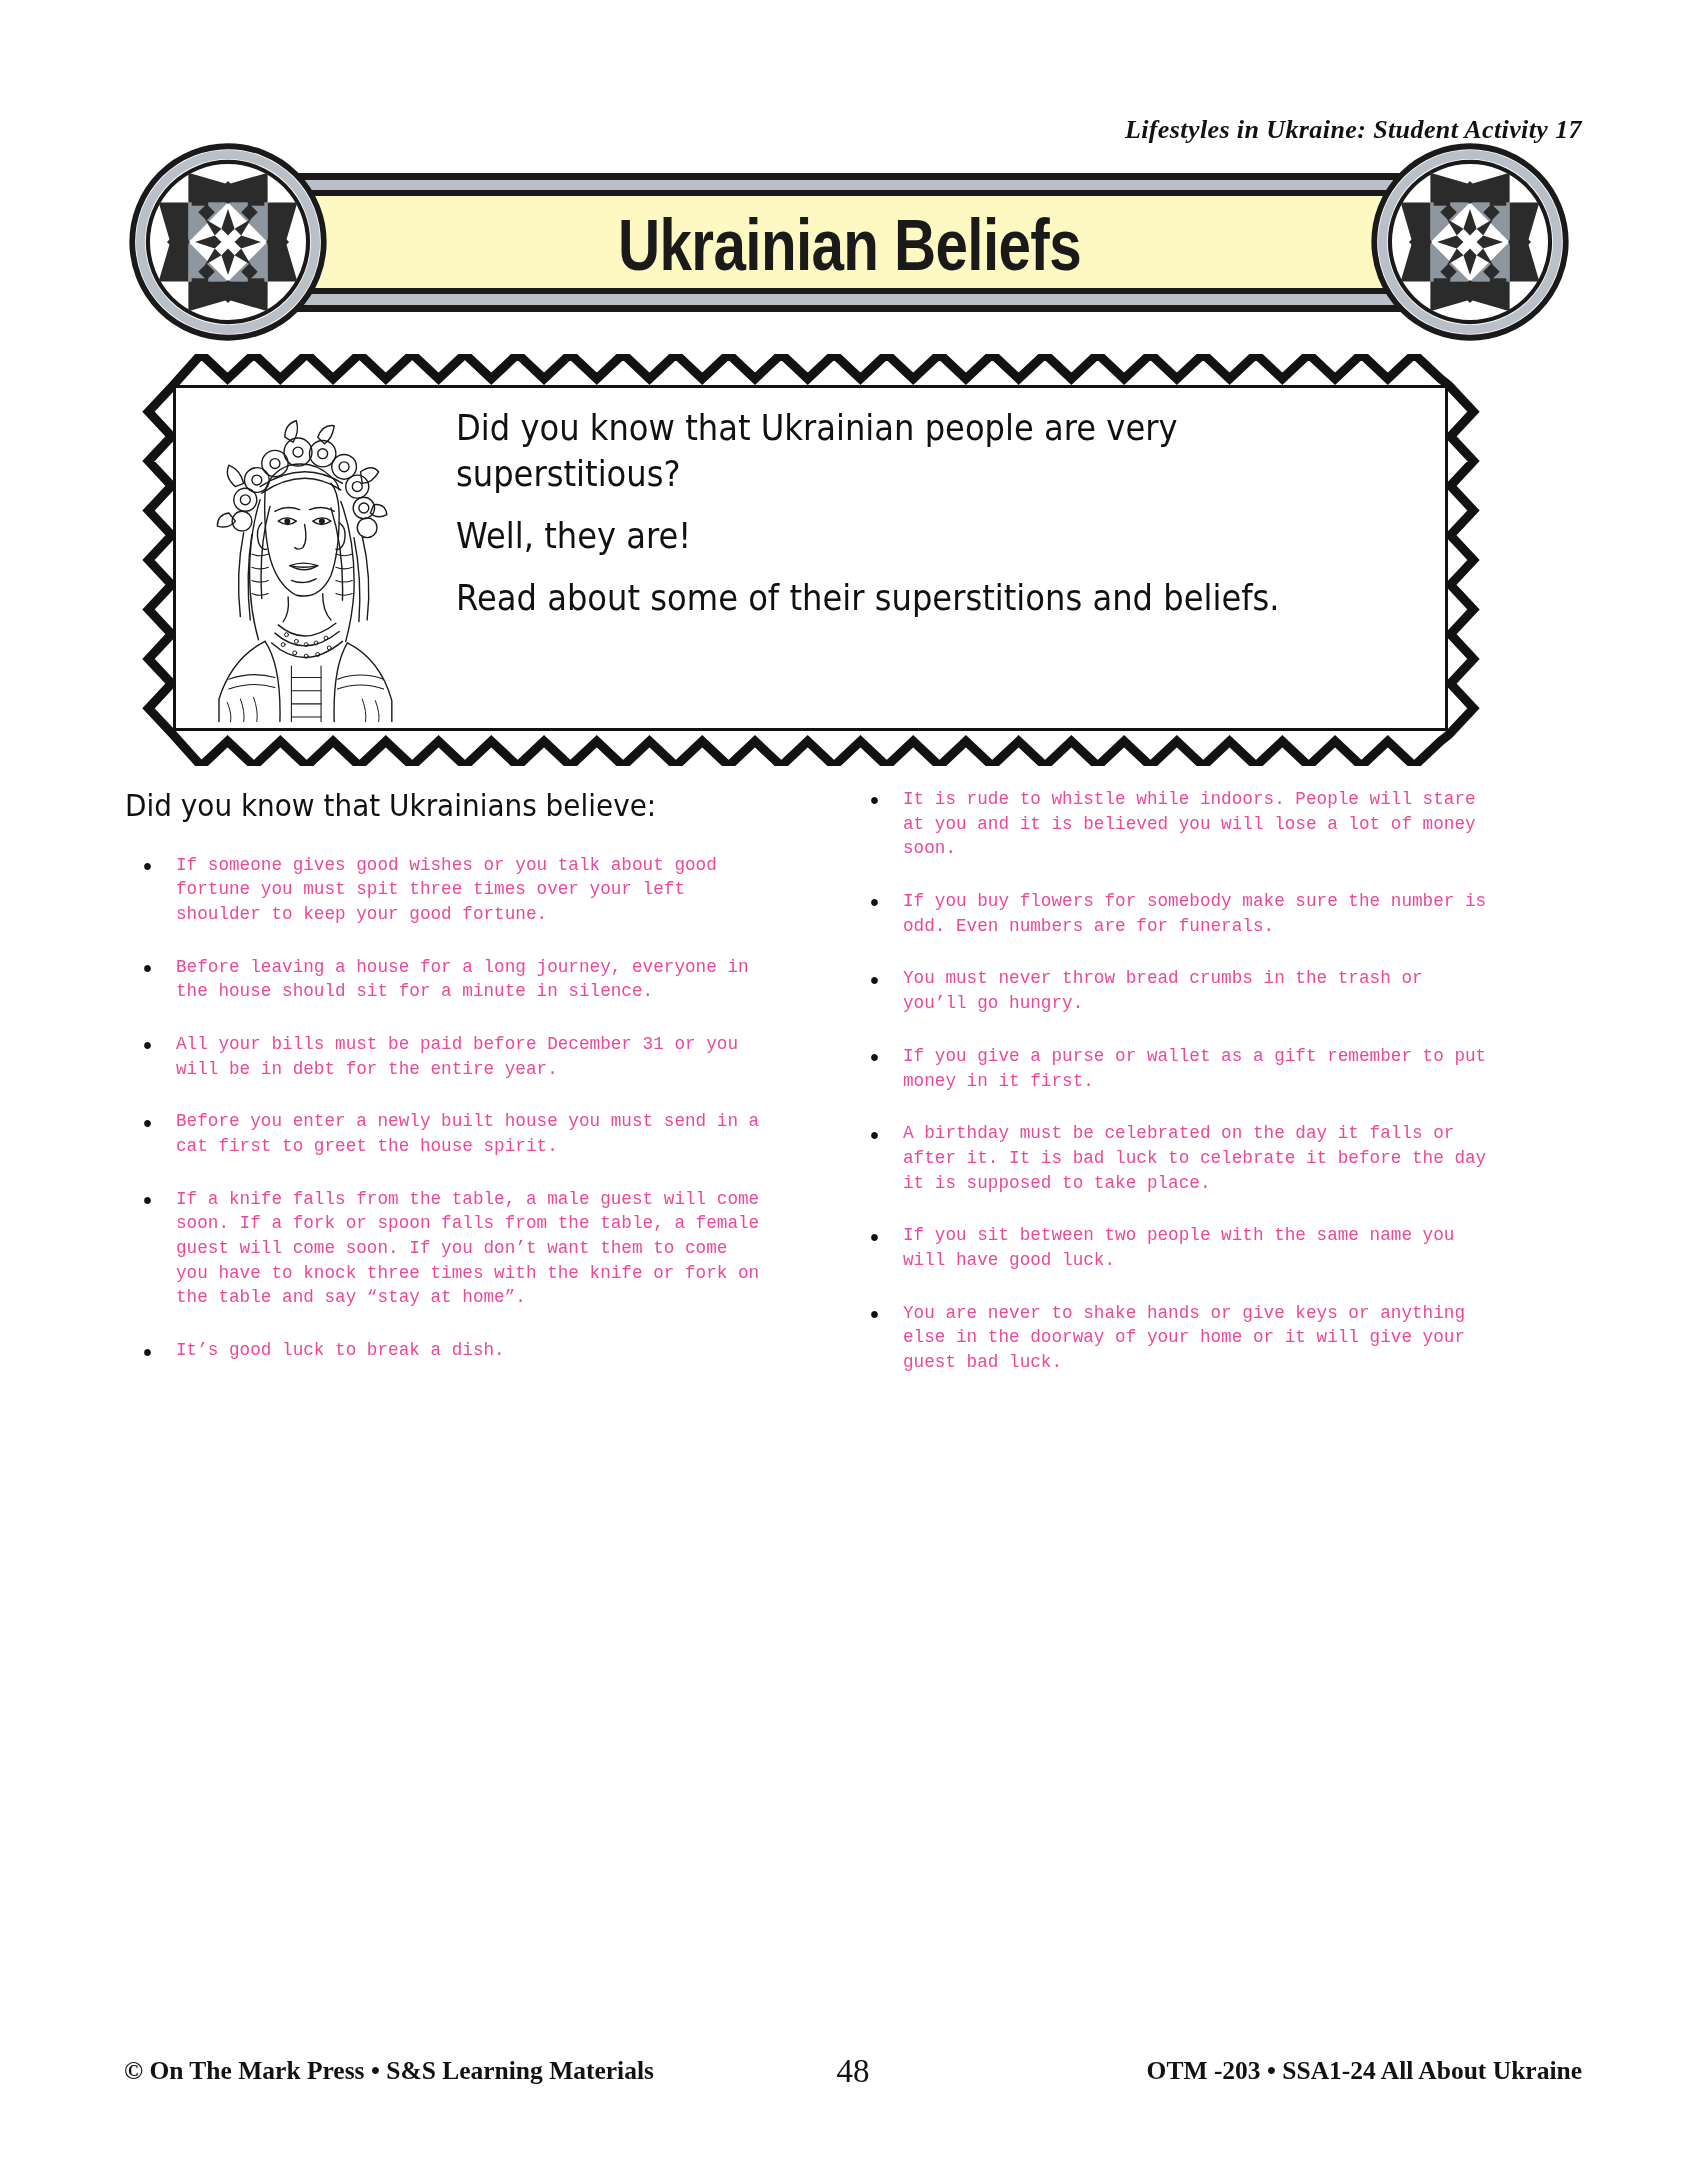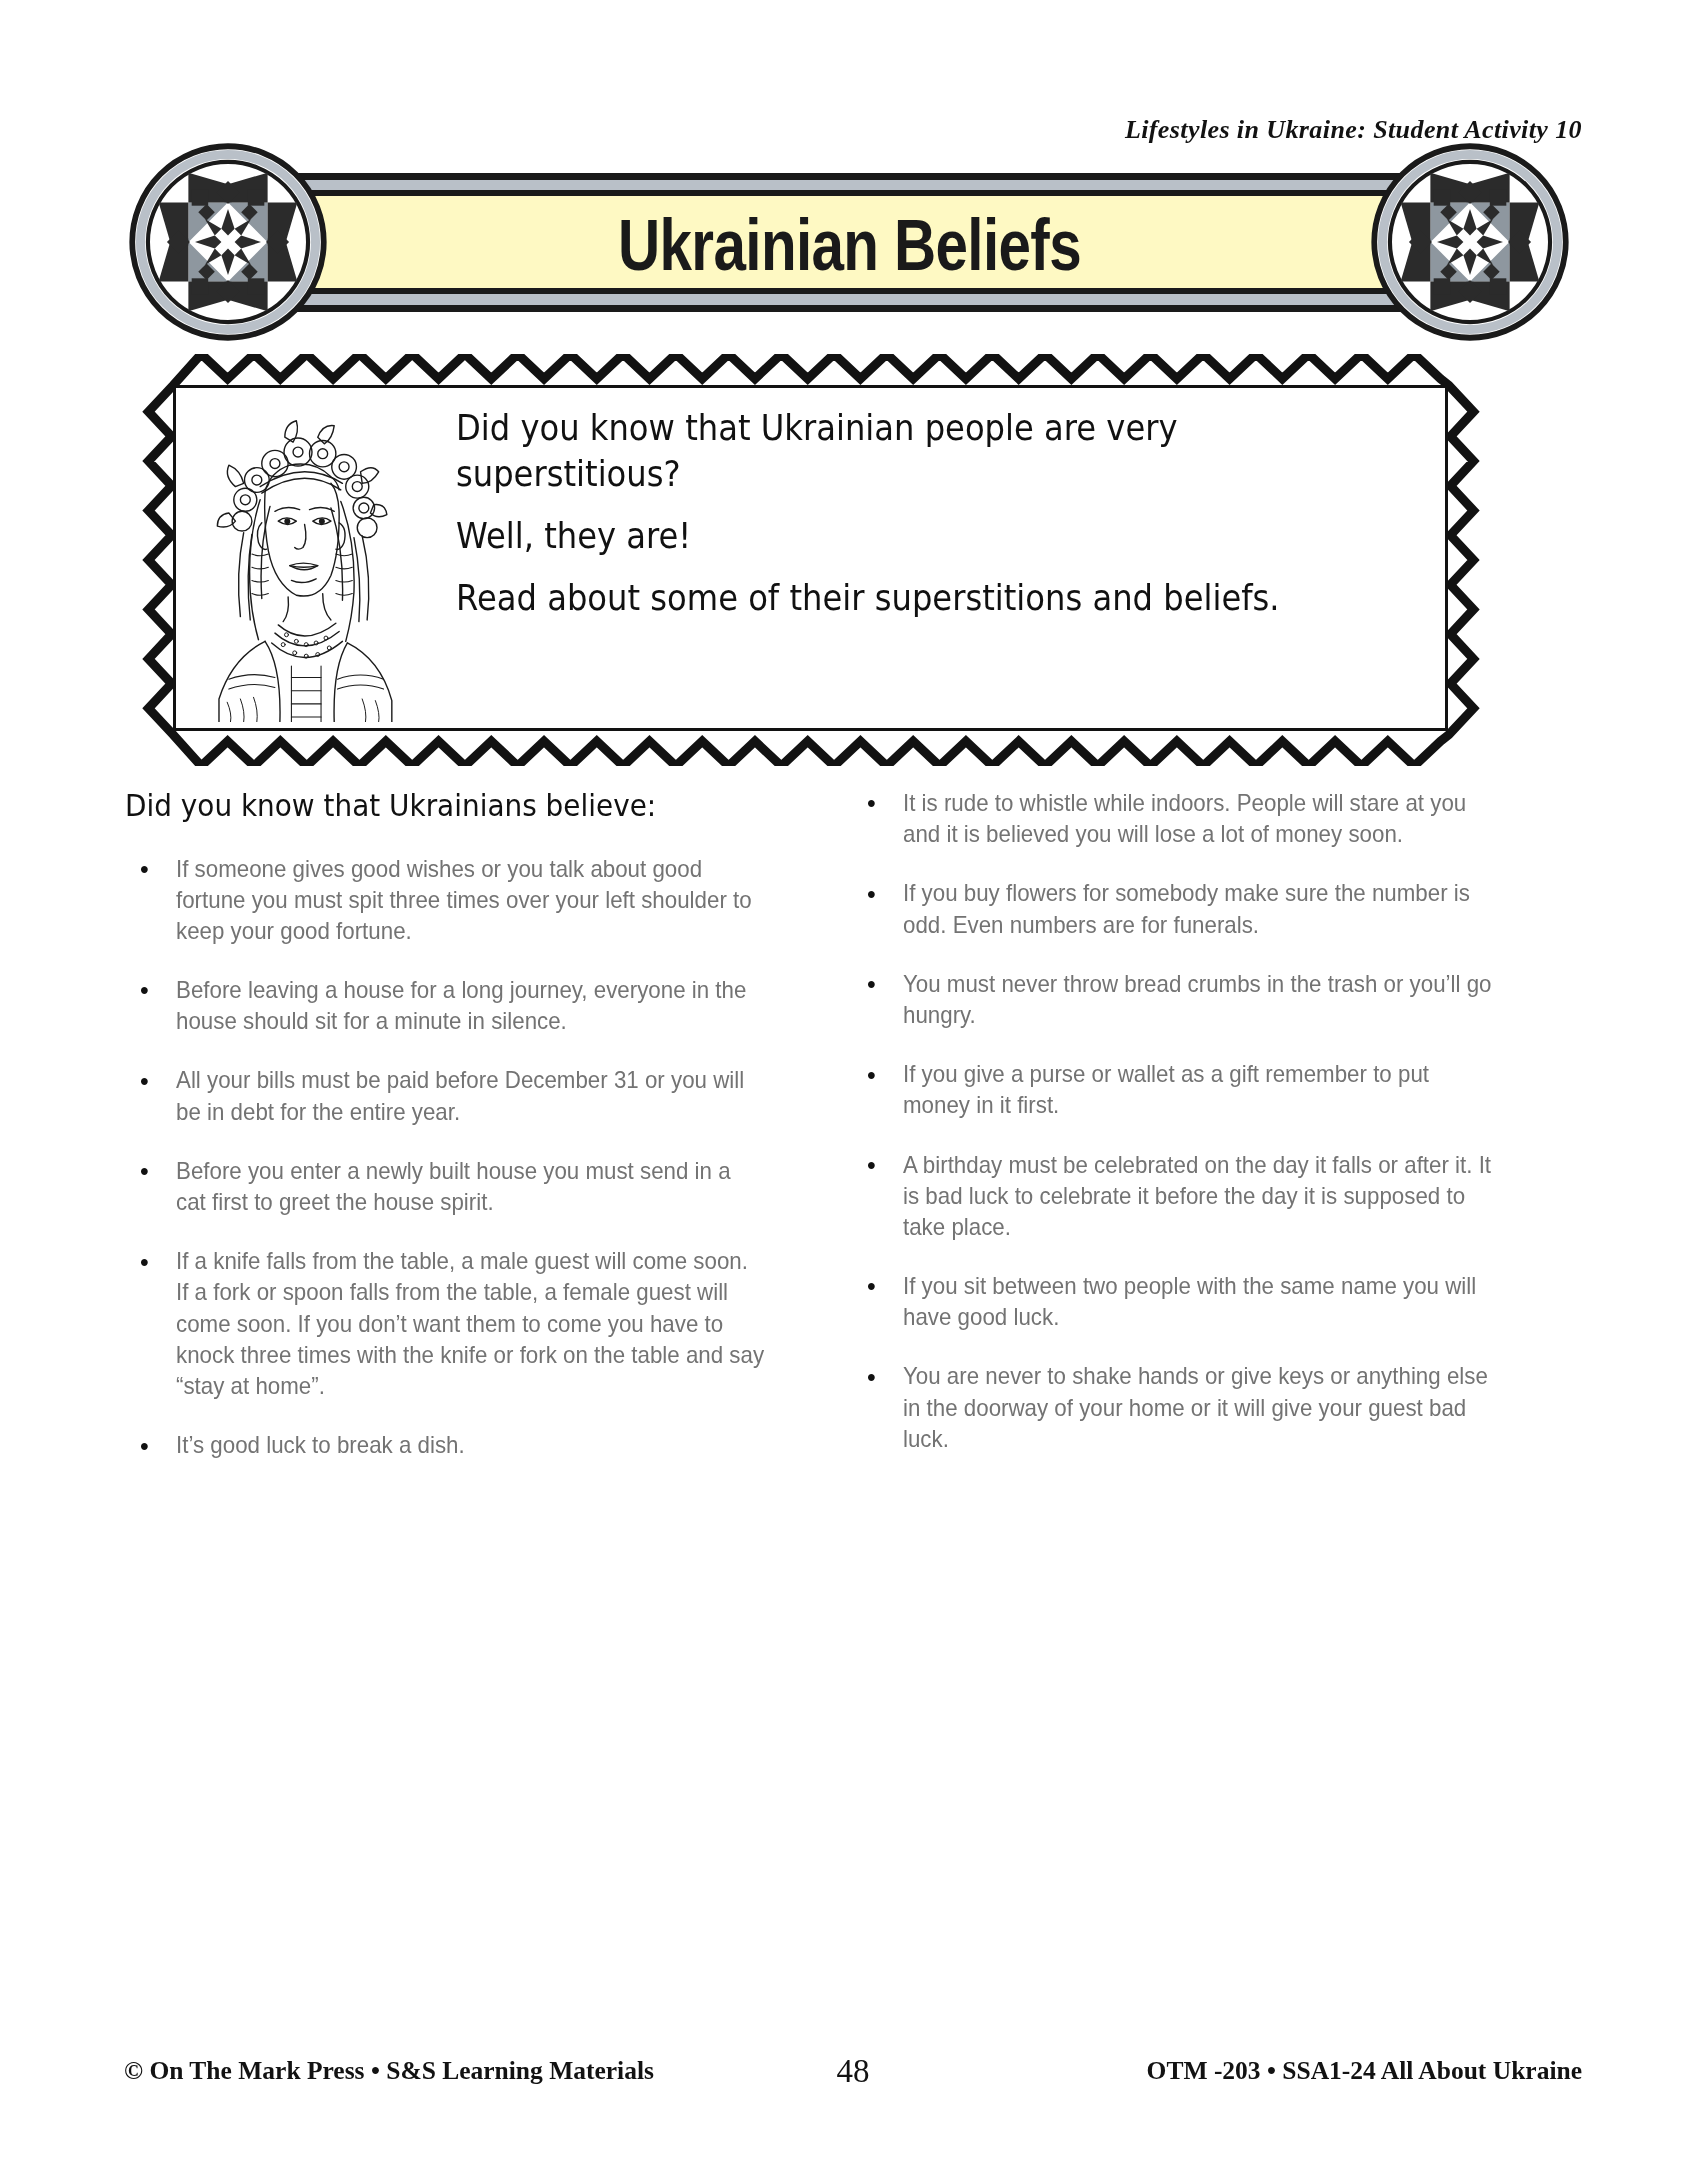--- a/index.html
+++ b/index.html
@@ -123,24 +123,24 @@
     color:#111;
     transform:scaleX(0.93);
     transform-origin:left top;
   }
 
   ul.bullets { list-style:none; margin:0; padding:0; }
   ul.bullets li {
     position:relative;
     padding-left:51px;
     margin-bottom:28px;
-    font-family:Liberation Sans, sans-serif;
-    font-size:24px;
+    font-family:Liberation Mono, monospace;
+    font-size:19px;
     line-height:1.30;
-    color:#737373;
+    color:#ec4899;
   }
   ul.bullets li .btxt {
     display:block;
     transform:scaleX(0.93);
     transform-origin:left top;
   }
   ul.bullets li::before {
     content:"•";
     position:absolute;
     left:15px; top:-1.6px;
@@ -173,21 +173,21 @@
     position:absolute;
     left:50%;
     transform:translateX(-50%);
   }
 </style>
 </head>
 <body>
 
 <div class="page">
 
-  <div class="header-line">Lifestyles in Ukraine:  Student Activity 10</div>
+  <div class="header-line">Lifestyles in Ukraine:  Student Activity 17</div>
 
   <div class="title-assembly">
 
     <div class="title-bar">
       <div class="rule rule-dark r-top-1"></div>
       <div class="rule rule-gray r-top-2"></div>
       <div class="rule rule-dark r-top-3"></div>
       <div class="title-text">Ukrainian Beliefs</div>
       <div class="rule rule-dark r-bot-1"></div>
       <div class="rule rule-gray r-bot-2"></div>

